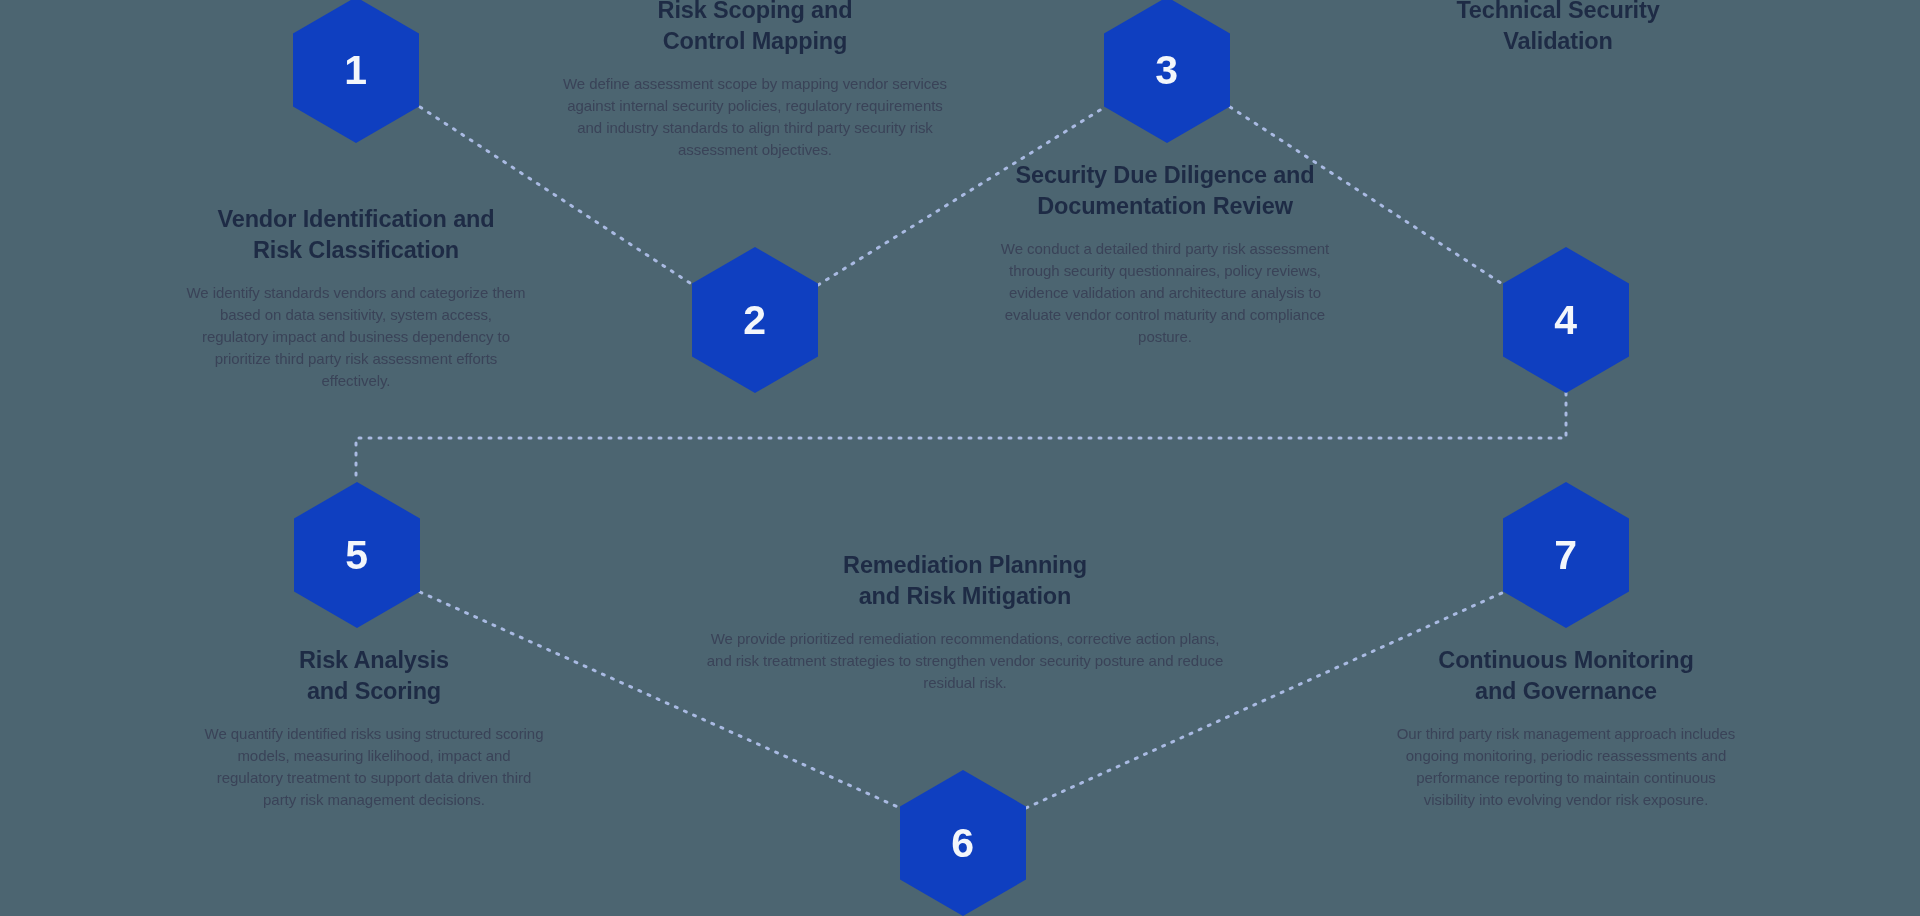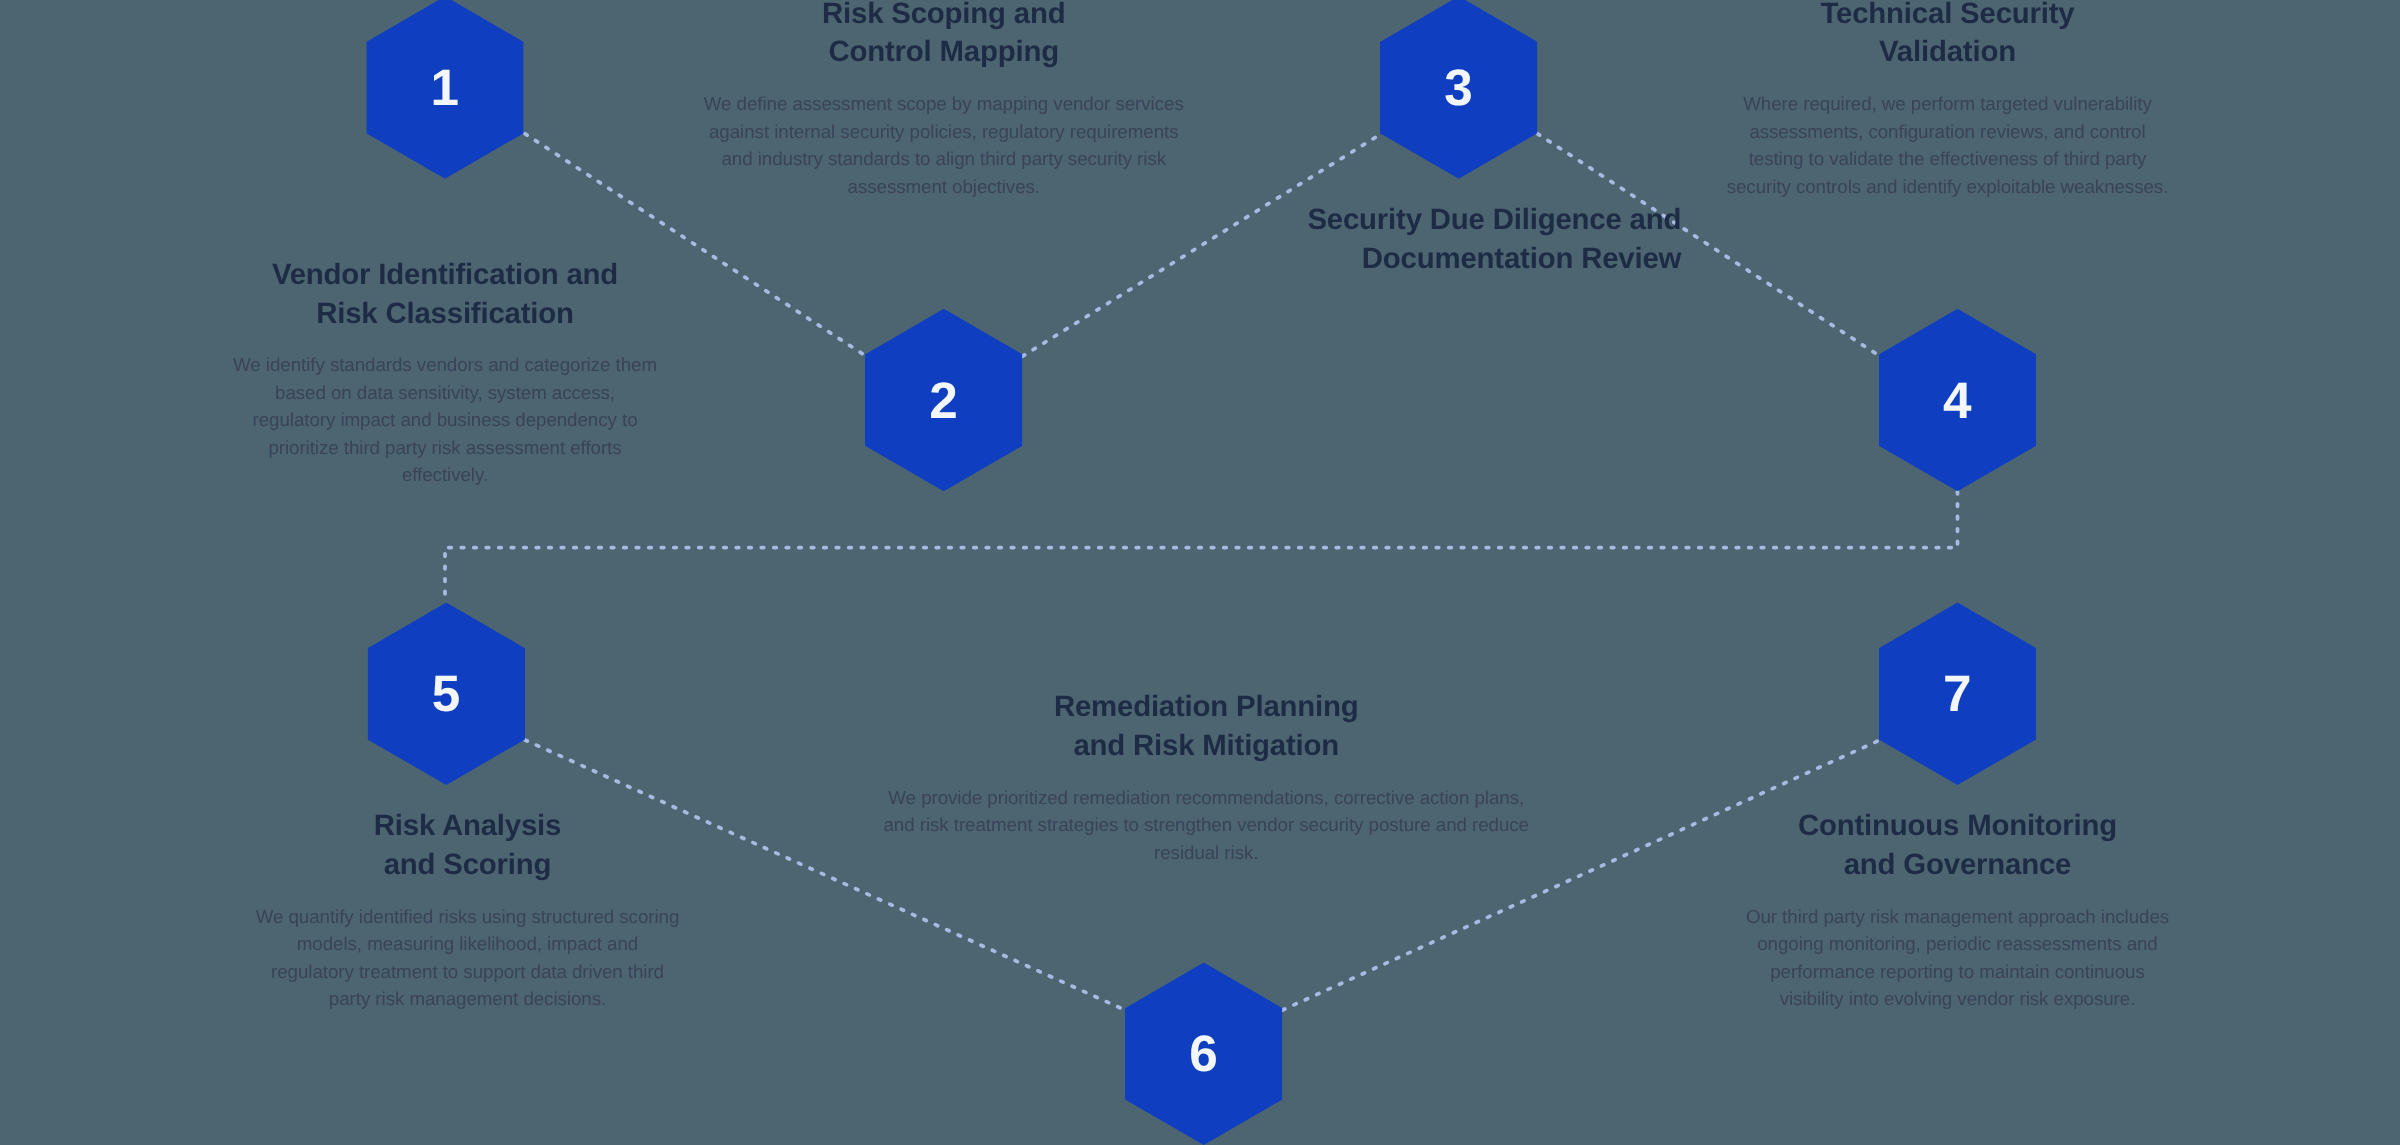--- a/index.html
+++ b/index.html
@@ -67,21 +67,21 @@
     font-size: 15px;
     font-weight: 400;
     line-height: 1.47;
     letter-spacing: -0.05px;
     margin: 0;
     white-space: pre-line;
   }
   
   .blk-1 { left: 186px; top: 160px; width: 340px; margin-top: 44px; }
   .blk-2 { left: 560px; top: -5px;  width: 390px; }
-  .blk-3 { left: 985px; top: 160px; width: 360px; text-align: right; }
+  .blk-3 { left: 985px; top: 160px; width: 360px; }
   .blk-4 { left: 1378px; top: -5px; width: 360px; }
   .blk-5 { left: 186px; top: 645px; width: 340px; margin-left: 18px; }
   .blk-6 { left: 700px; top: 550px; width: 530px; }
   .blk-7 { left: 1396px; top: 645px; width: 340px; }
 </style>
 </head>
 <body>
 
 <div id="stage">
 
@@ -130,26 +130,26 @@
 
   <div class="block blk-2">
     <h3 class="block-title">Risk Scoping and
 Control Mapping</h3>
     <p class="block-body">We define assessment scope by mapping vendor services against internal security policies, regulatory requirements and industry standards to align third party security risk assessment objectives.</p>
   </div>
 
   <div class="block blk-3">
     <h3 class="block-title">Security Due Diligence and
 Documentation Review</h3>
+    <p class="block-body">We conduct a detailed third party risk assessment through security questionnaires, policy reviews, evidence validation and architecture analysis to evaluate vendor control maturity and compliance posture.</p>
   </div>
 
   <div class="block blk-4">
     <h3 class="block-title">Technical Security
 Validation</h3>
-    <p class="block-body">Where required, we perform targeted vulnerability assessments, configuration reviews, and control testing to validate the effectiveness of third party security controls and identify exploitable weaknesses.</p>
   </div>
 
   <div class="block blk-5">
     <h3 class="block-title">Risk Analysis
 and Scoring</h3>
     <p class="block-body">We quantify identified risks using structured scoring models, measuring likelihood, impact and regulatory treatment to support data driven third party risk management decisions.</p>
   </div>
 
   <div class="block blk-6">
     <h3 class="block-title">Remediation Planning

